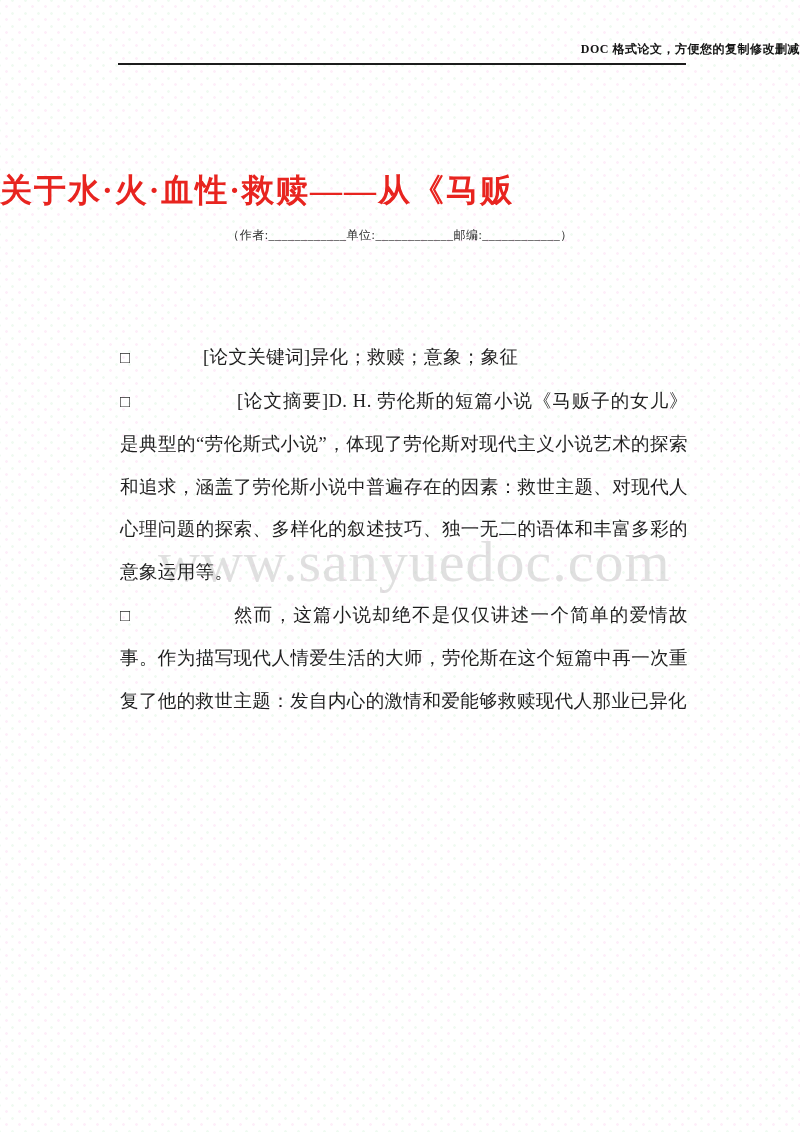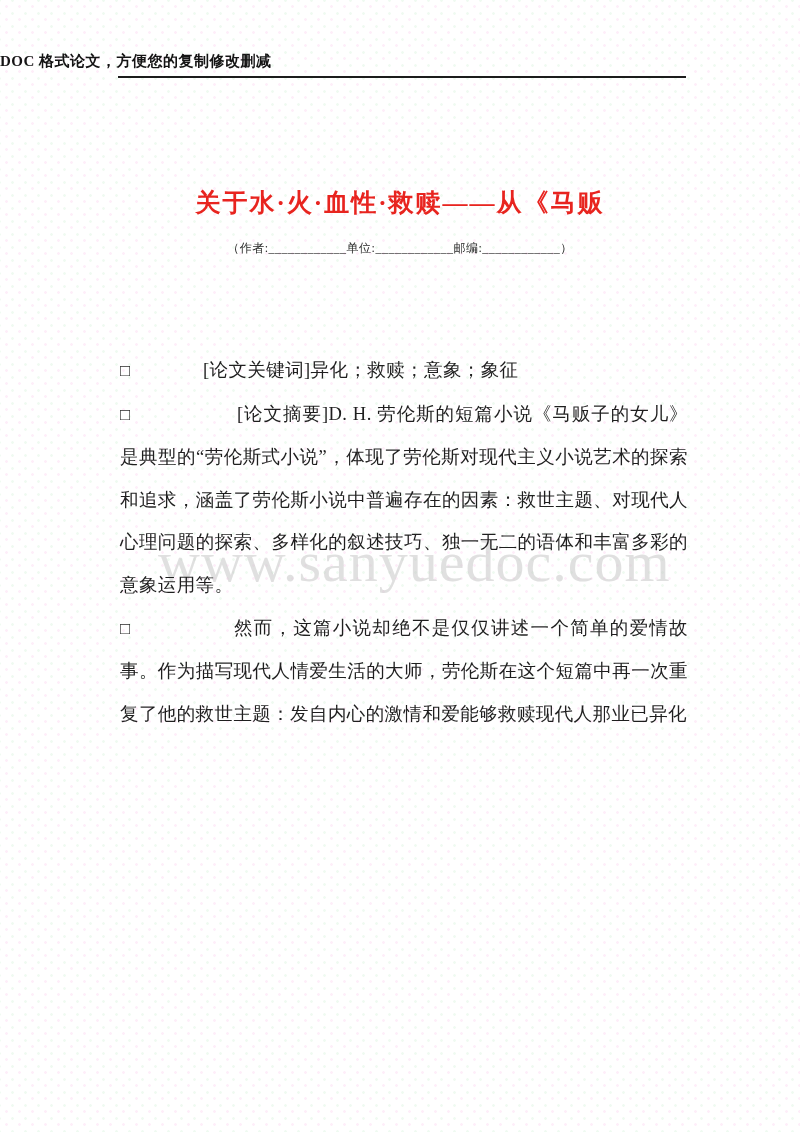--- a/index.html
+++ b/index.html
@@ -18,38 +18,38 @@
       radial-gradient(circle, rgba(250,170,225,0.20) 1px, transparent 1.6px) 0 0 / 13px 13px,
       radial-gradient(circle, rgba(160,225,170,0.16) 1px, transparent 1.6px) 6px 7px / 13px 13px,
       #ffffff;
   }
   .content {
     position: relative;
     z-index: 1;
   }
   
   .header-text {
-    padding-top: 52px;
-    text-align: left;
-    font-size: 15px;
+    padding-top: 41px;
+    text-align: right;
+    font-size: 12px;
     font-weight: bold;
     color: #141414;
     letter-spacing: 0.5px;
   }
   .header-rule {
     margin: 5px 0 0 118px;
     width: 568px;
     height: 2px;
     background: #1c1c1c;
   }
   
   .doc-title {
     margin: 102px 0 0 0;
-    text-align: center;
-    font-size: 25px;
+    text-align: left;
+    font-size: 32px;
     line-height: 46px;
     font-weight: bold;
     letter-spacing: 2px;
     color: #e8241f;
   }
   .doc-title .title-line { display: block; }
   
   .byline {
     margin-top: 14px;
     text-align: center;

